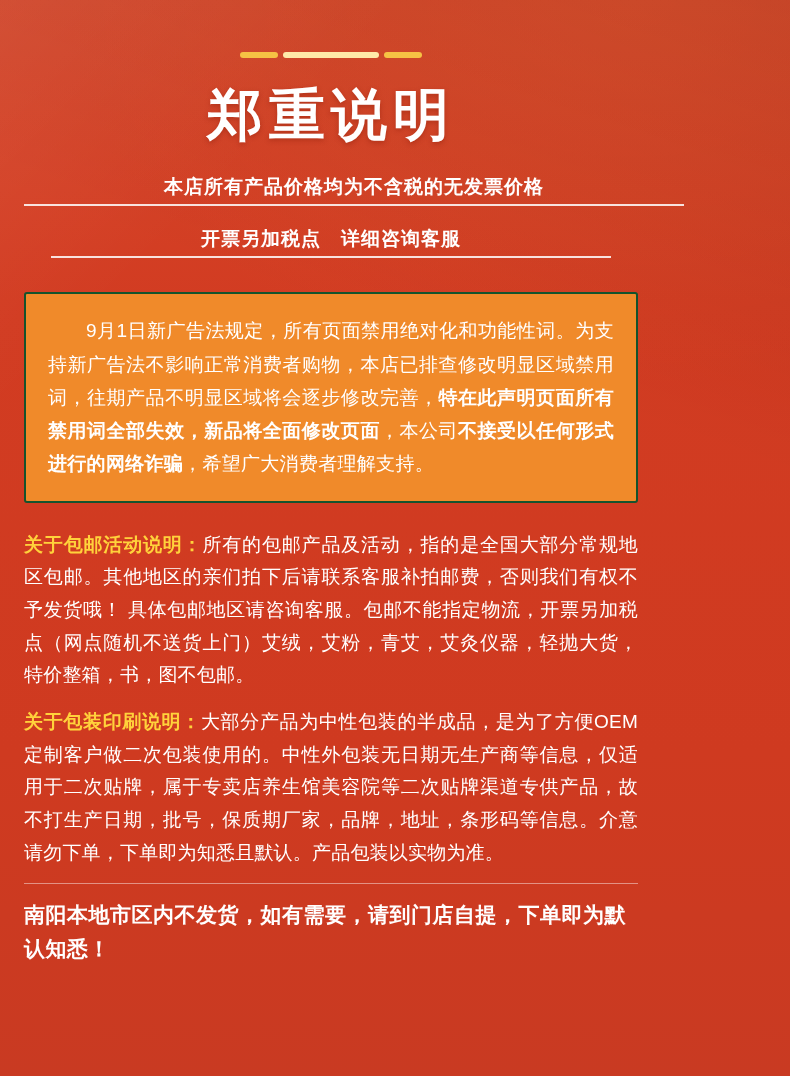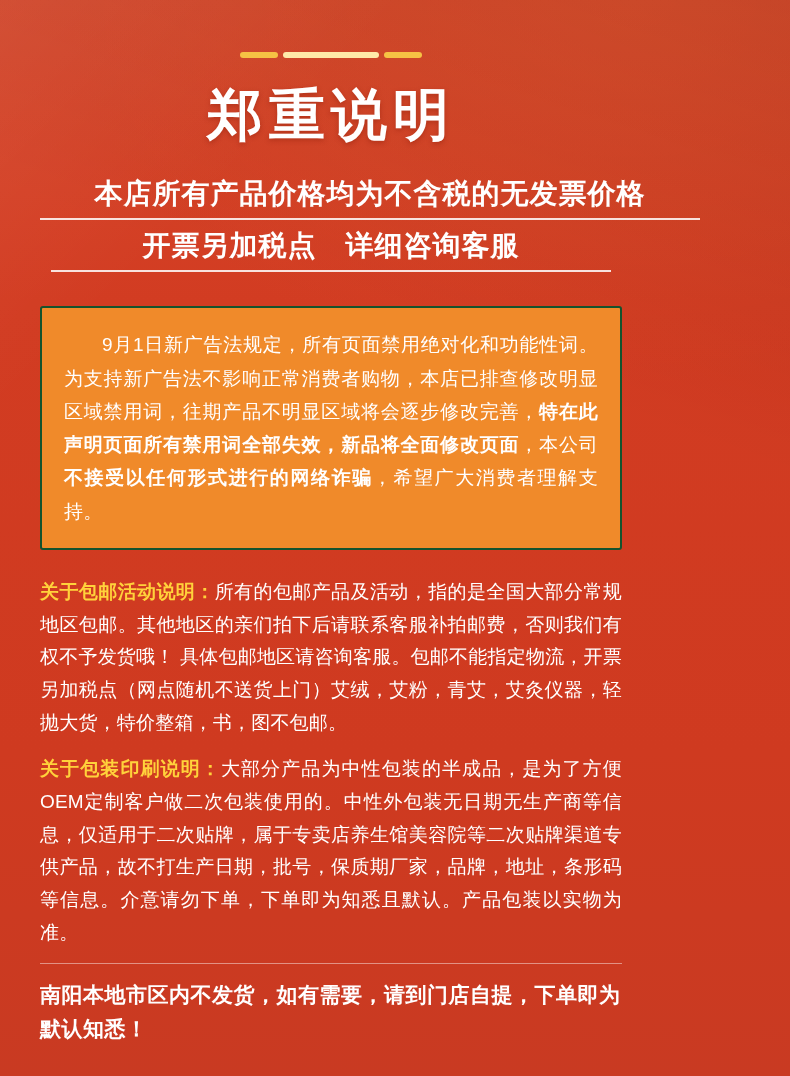--- a/index.html
+++ b/index.html
@@ -23,21 +23,21 @@
       linear-gradient(200deg, rgba(0,0,0,0.10) 0%, rgba(0,0,0,0.00) 35%),
       radial-gradient(120% 60% at 80% 0%, rgba(255,120,60,0.18) 0%, rgba(255,120,60,0) 60%),
       linear-gradient(180deg, #d8472a 0%, #d23c22 28%, #cf3a20 70%, #c93a22 100%);
     pointer-events: none;
   }
   .page {
     position: relative;
     width: 662px;
     height: 1076px;
     box-sizing: border-box;
-    padding: 0 40px;
+    padding: 0 24px;
   }
 
   
   .top-bar {
     display: flex;
     justify-content: center;
     align-items: center;
     gap: 5px;
     padding-top: 52px;
   }
@@ -59,33 +59,33 @@
     margin-top: 26px;
     line-height: 1.1;
     text-shadow: 0 2px 5px rgba(120,20,0,0.35);
   }
 
   
   .subtitle {
     margin-top: 26px;
     text-align: center;
     color: #ffffff;
-    font-size: 28px;
+    font-size: 19px;
     font-weight: bold;
     letter-spacing: 1px;
     line-height: 1.55;
   }
   .subtitle .line {
     display: block;
     border-bottom: 2px solid rgba(255,255,255,0.85);
     padding-bottom: 3px;
     margin: 0 auto;
   }
   .subtitle .line1 { width: 660px; }
-  .subtitle .line2 { width: 560px; margin-top: 4px; }
+  .subtitle .line2 { width: 560px; margin-top: 18px; }
 
   
   .notice-box {
     margin-top: 34px;
     background: #f08a2a;
     border: 2px solid #14532d;
     border-radius: 3px;
     padding: 20px 22px 20px 22px;
     color: #ffffff;
     font-size: 19px;

